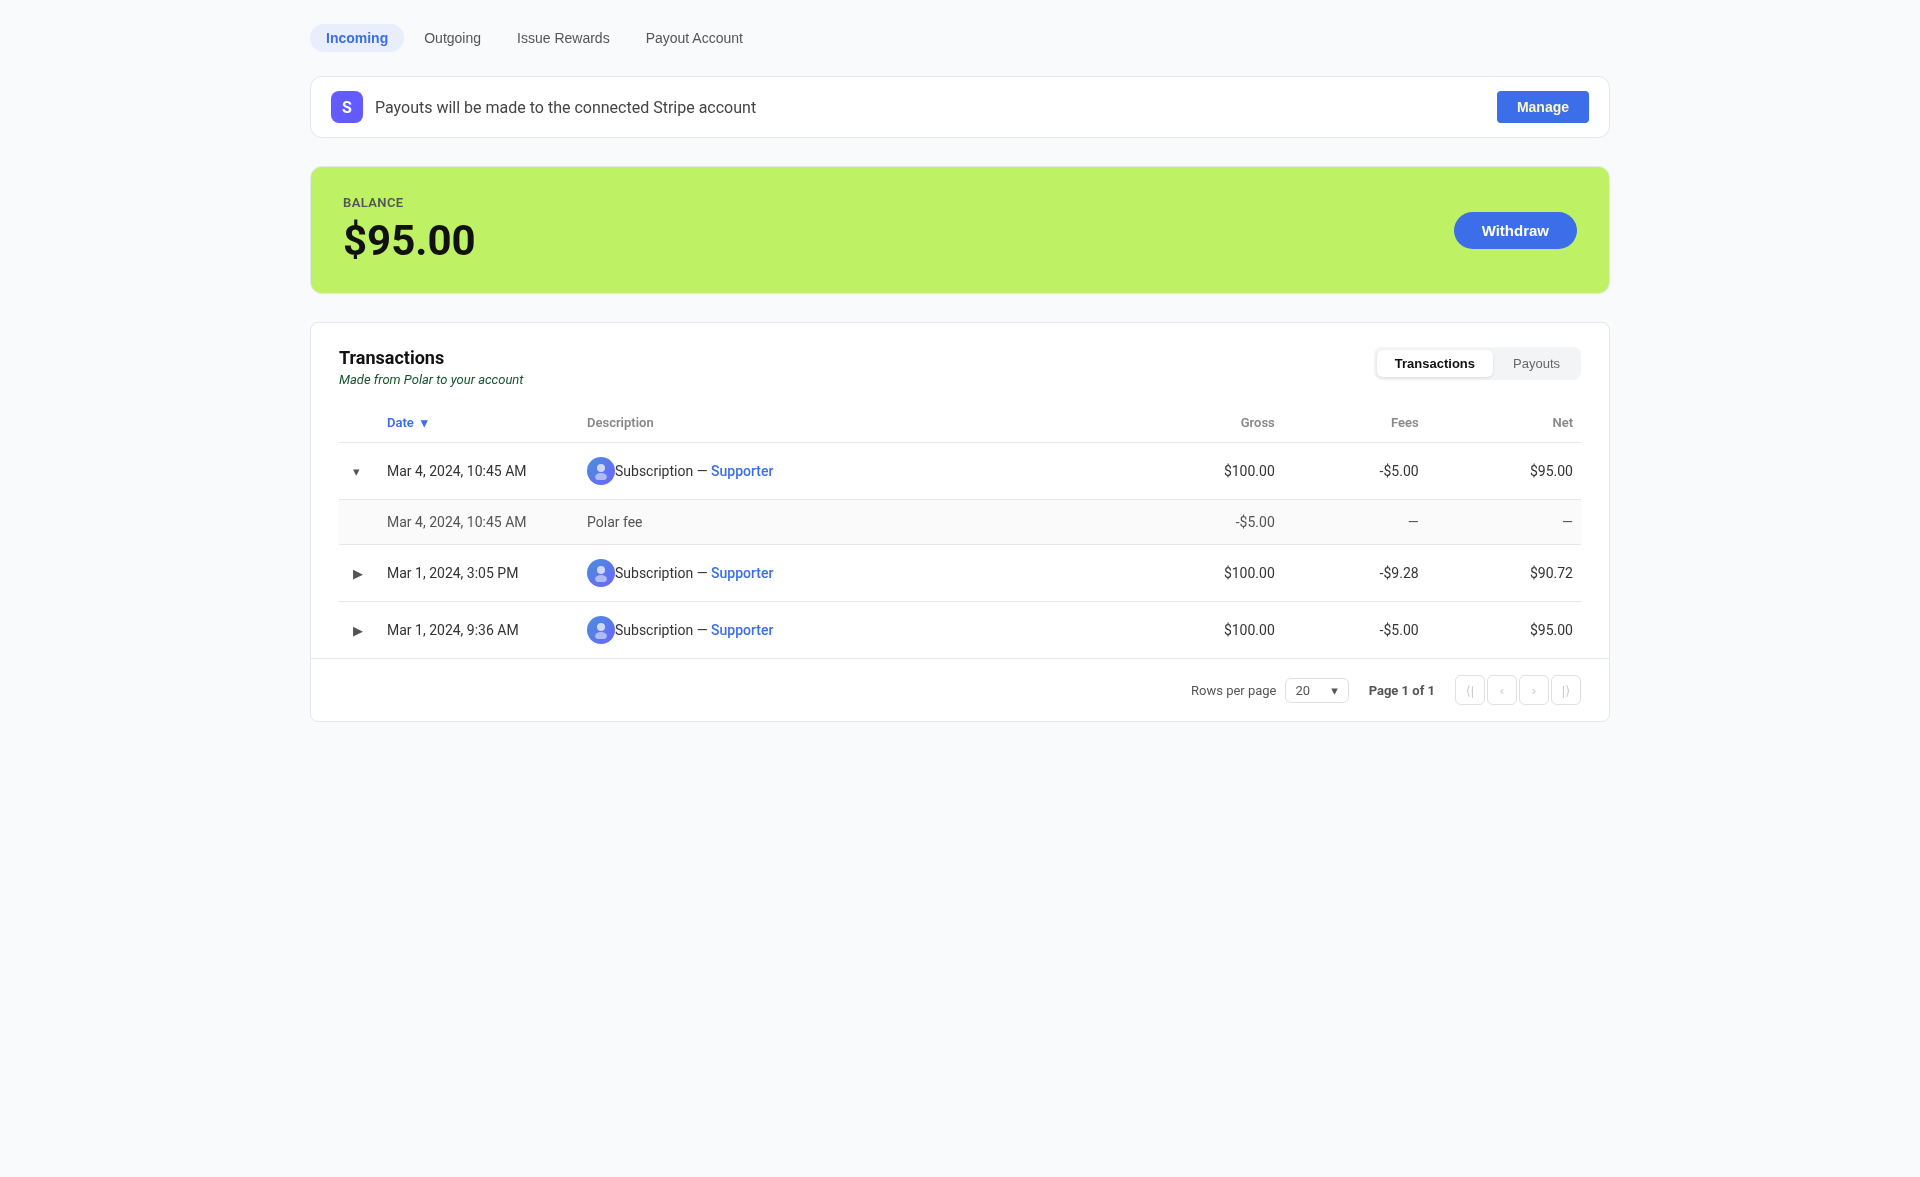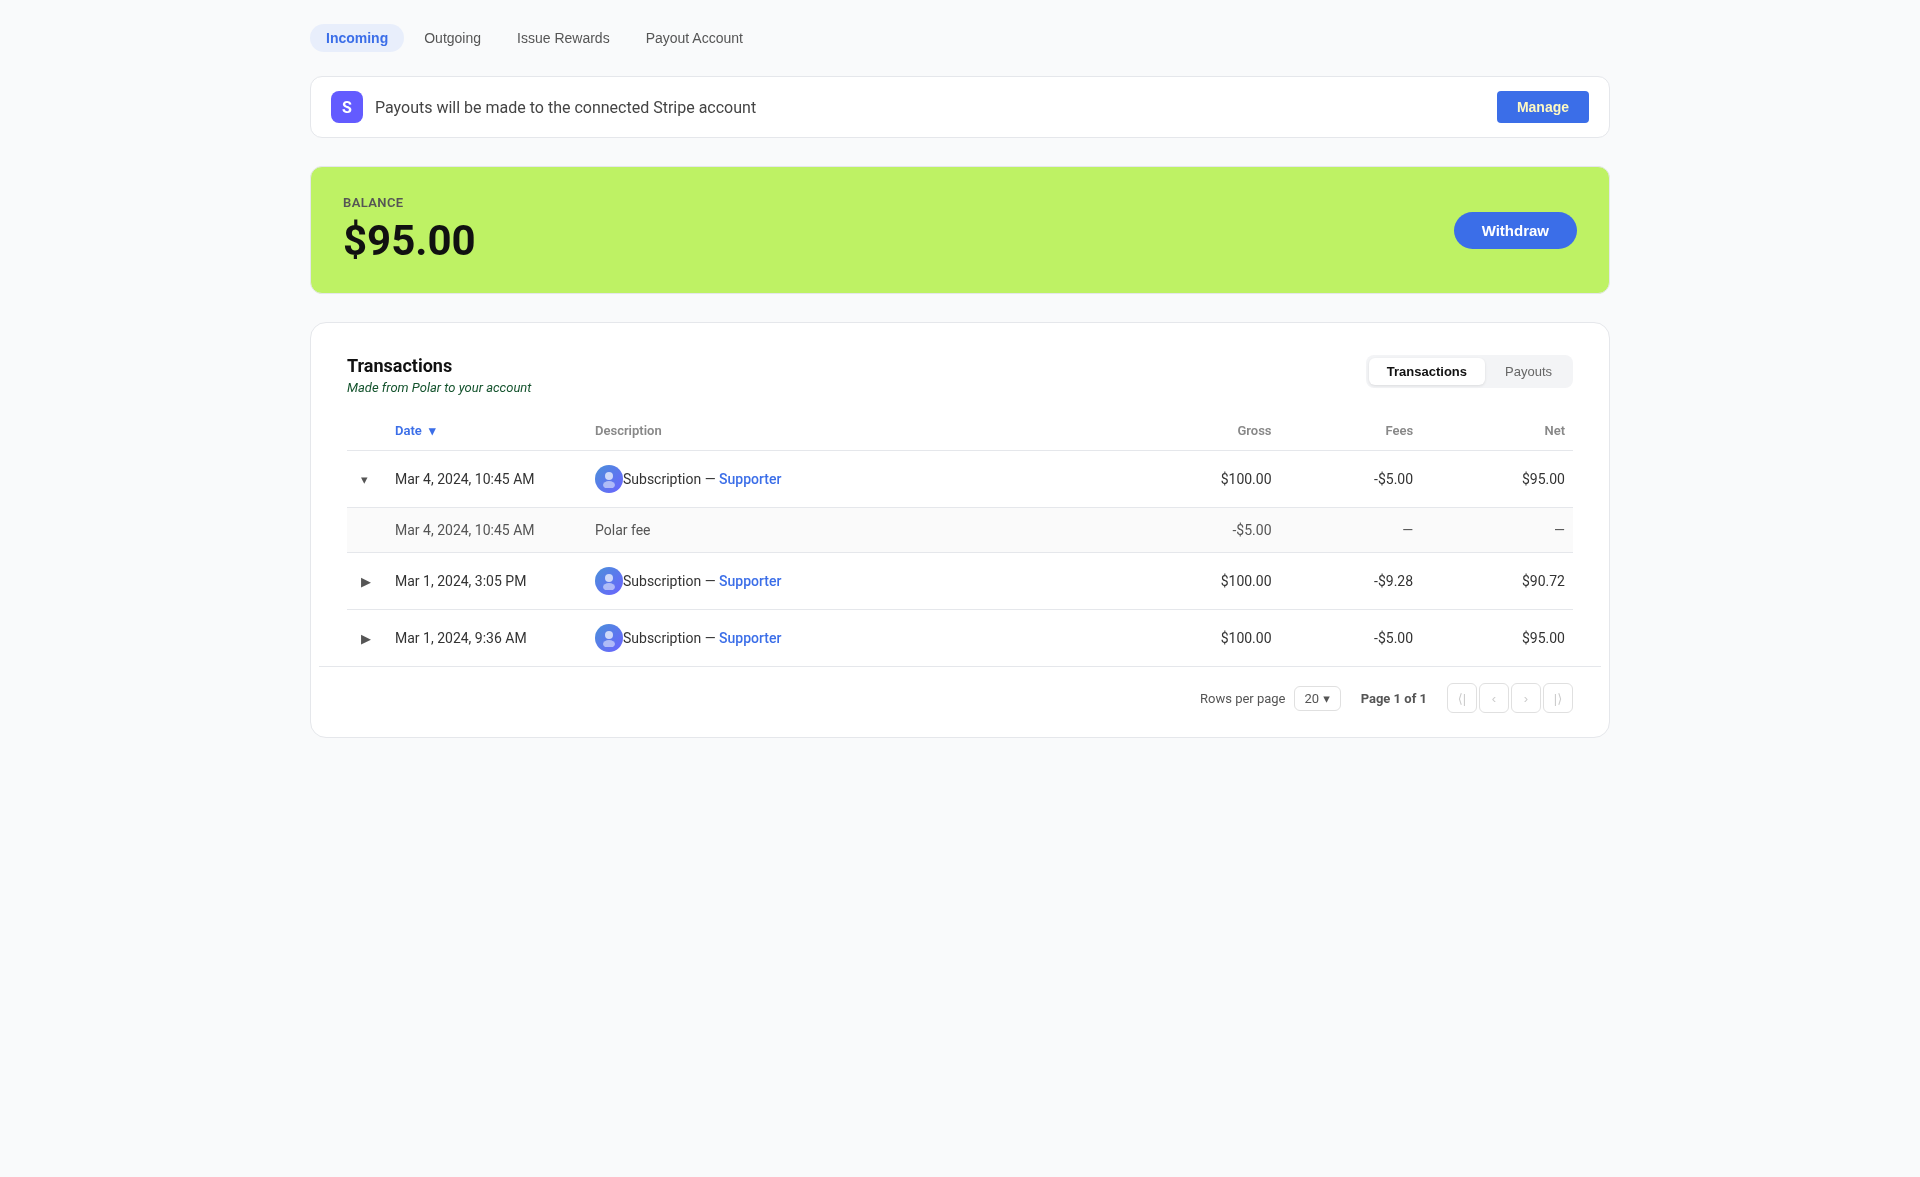--- a/index.html
+++ b/index.html
@@ -113,22 +113,22 @@
       padding: 10px 28px;
       font-size: 15px;
       font-weight: 600;
       cursor: pointer;
     }
 
     
     .transactions-section {
       background: #fff;
       border: 1px solid #e5e7eb;
-      border-radius: 16px;
-      padding: 8px;
+      border-radius: 8px;
+      padding: 0;
       overflow: hidden;
     }
     .transactions-header {
       display: flex;
       align-items: flex-start;
       justify-content: space-between;
       padding: 24px 28px 16px;
     }
     .transactions-title {
       font-size: 18px;
@@ -248,21 +248,21 @@
     .rows-per-page {
       display: flex;
       align-items: center;
       gap: 8px;
       font-size: 13px;
       color: #555;
     }
     .rows-select {
       display: flex;
       align-items: center;
-      gap: 4px;
+      gap: 21px;
       border: 1px solid #e0e0e0;
       border-radius: 6px;
       padding: 4px 10px;
       font-size: 13px;
       background: #fff;
       cursor: pointer;
     }
     .page-info {
       font-size: 13px;
       color: #555;

